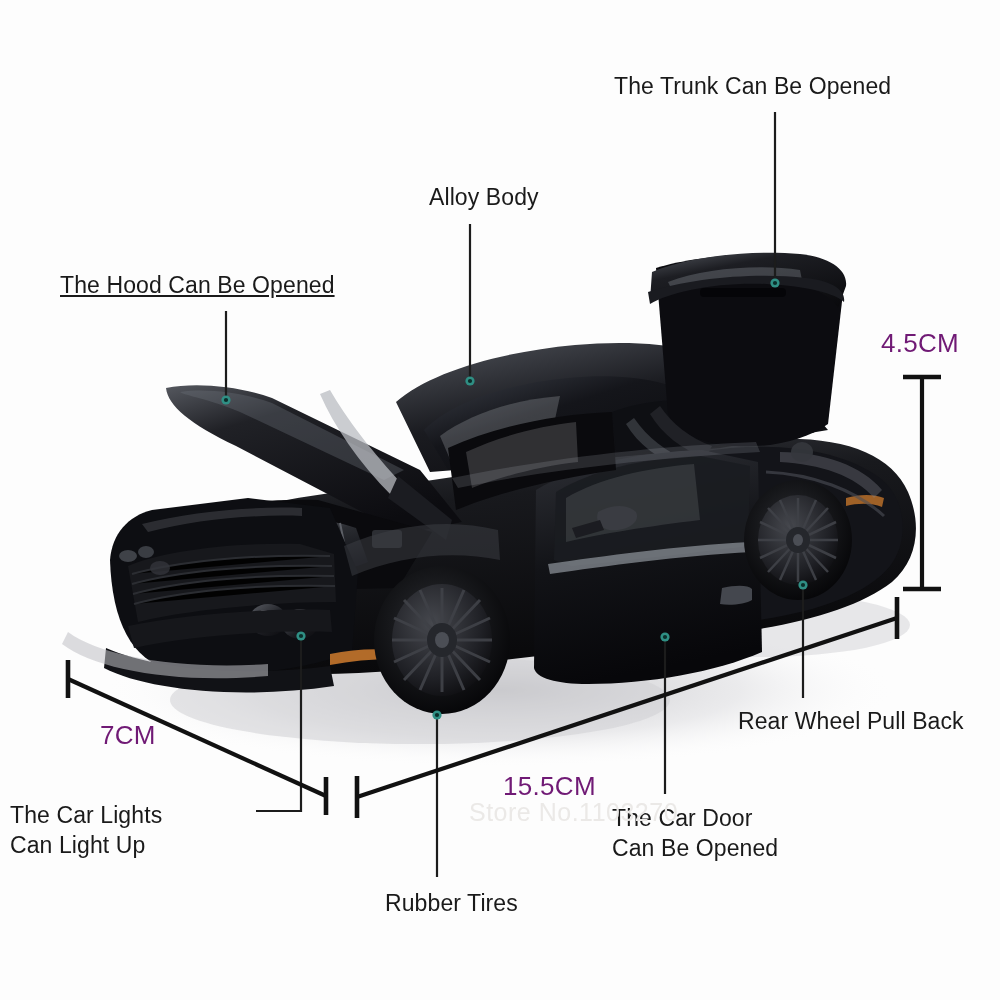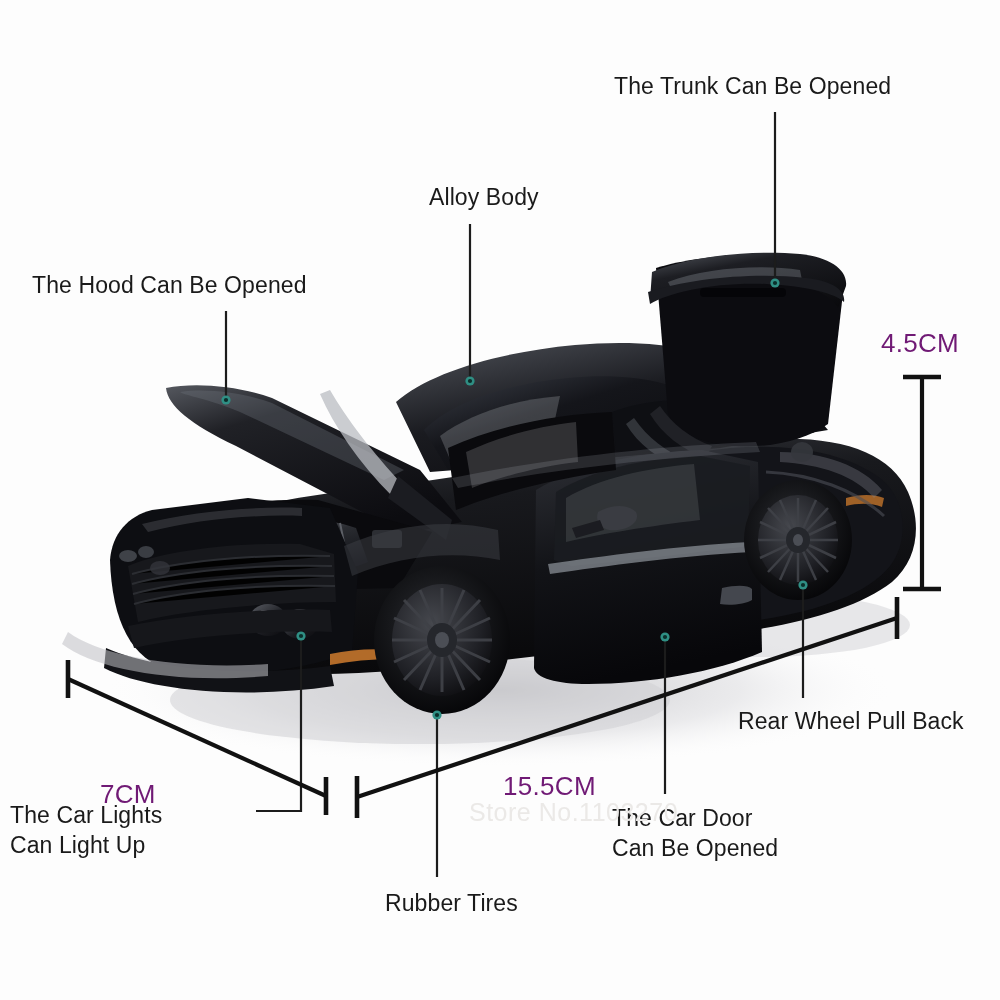--- a/index.html
+++ b/index.html
@@ -287,29 +287,29 @@
         <path d="M326,777 L326,815" stroke="#111111" stroke-width="4.6"></path>
         <path d="M357,797 L897,618" stroke="#111111"></path>
         <path d="M357,776 L357,818" stroke="#111111" stroke-width="4.6"></path>
         <path d="M897,597 L897,639" stroke="#111111" stroke-width="4.6"></path>
       </g>
   </svg>
 
   <div id="labels">
       <div class="lbl" style="left: 614px; top: 71px;">The Trunk Can Be Opened</div>
       <div class="lbl" style="left: 413px; top: 182px; margin-left: 16px;">Alloy Body</div>
-      <div class="lbl" style="left: 32px; top: 270px;">The Hood Can Be Opened</div>
+      <div class="lbl" style="left: 60px; top: 270px; text-decoration: underline;">The Hood Can Be Opened</div>
       <div class="lbl" style="left: 10px; top: 800px;">The Car Lights
 Can Light Up</div>
       <div class="lbl" style="left: 385px; top: 888px;">Rubber Tires</div>
       <div class="lbl" style="left: 612px; top: 803px;">The Car Door
 Can Be Opened</div>
       <div class="lbl" style="left: 738px; top: 706px; text-align: center;">Rear Wheel Pull Back</div>
     </div>
   <div id="dimlabels">
       <div class="dim-lbl" style="left: 881px; top: 328px;">4.5CM</div>
-      <div class="dim-lbl" style="left: 100px; top: 779px;">7CM</div>
+      <div class="dim-lbl" style="left: 100px; top: 720px;">7CM</div>
       <div class="dim-lbl" style="left: 503px; top: 771px;">15.5CM</div>
     </div>
 
   <div class="wm" style="left:424px;top:798px;">Store No.1103270</div>
 
 </div>
 
 </body></html>

